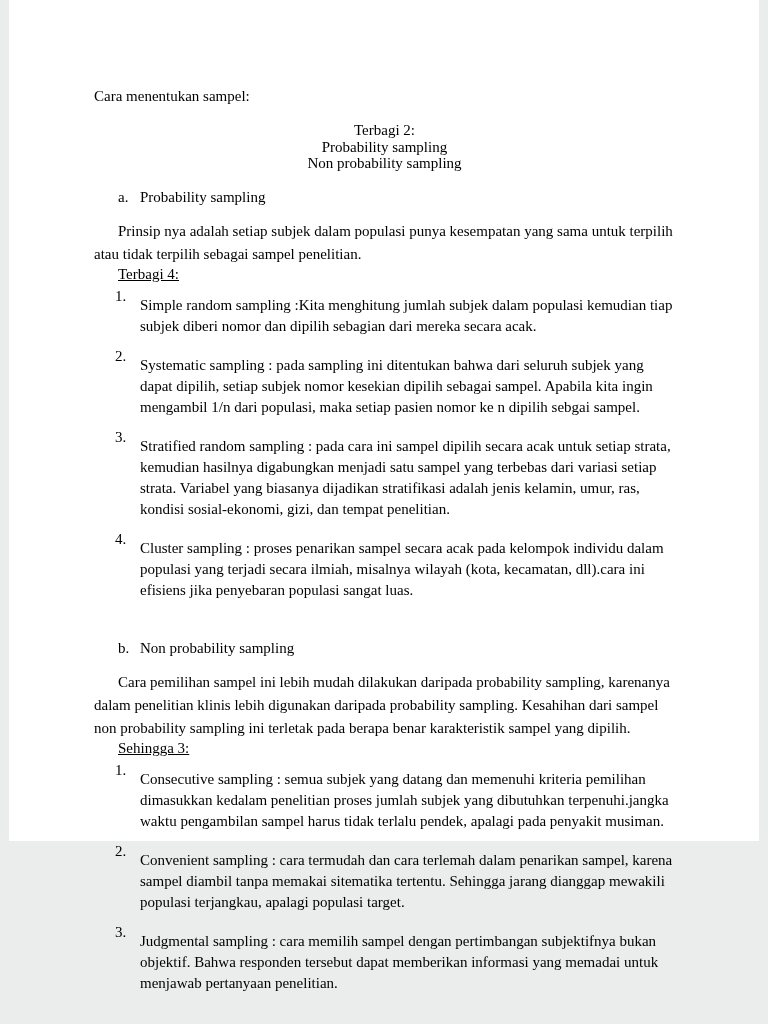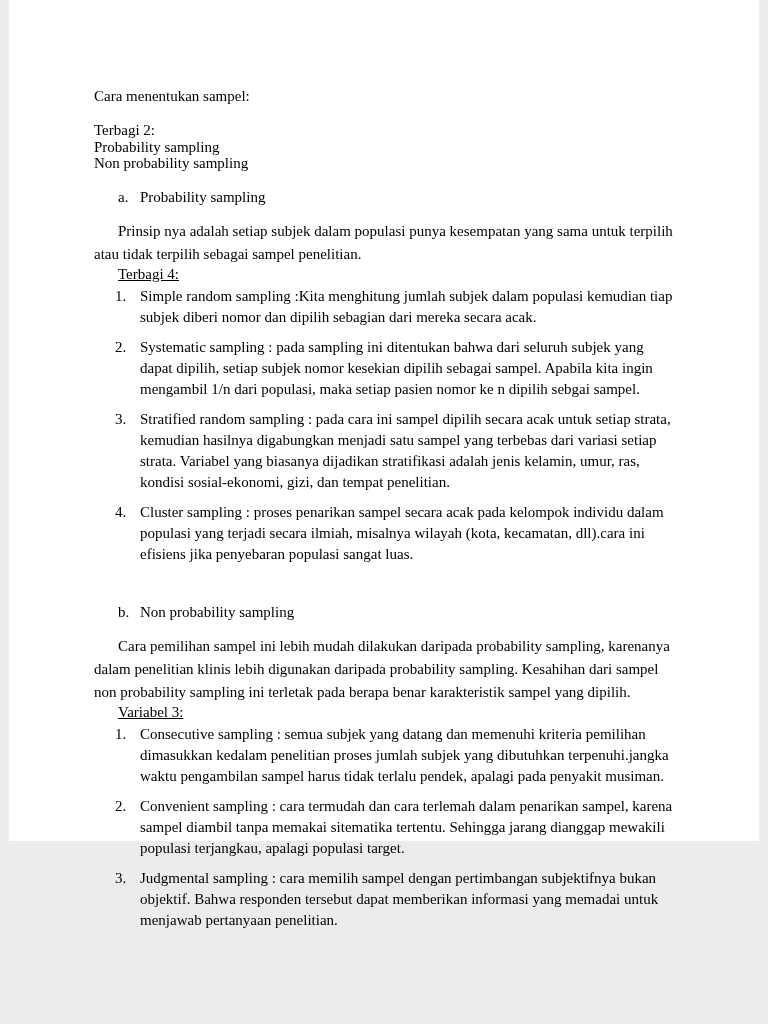--- a/index.html
+++ b/index.html
@@ -29,20 +29,21 @@
   }
   .title {
     line-height: 17px;
     margin-bottom: 17px;
   }
   .intro-line {
     line-height: 16.5px;
   }
   .intro {
     margin-bottom: 17px;
+    text-align: center;
   }
   .section-heading {
     display: flex;
     margin-left: 24px;
     margin-top: 16px;
     margin-bottom: 14px;
     line-height: 17px;
   }
   .section-heading .label {
     width: 22px;
@@ -66,20 +67,21 @@
     margin-left: 21px;
     line-height: 21px;
     margin-bottom: 9px;
   }
   .nitem .num {
     width: 25px;
     flex-shrink: 0;
   }
   .nitem .txt {
     flex: 1;
+    margin-top: 9px;
   }
   .spacer-lg {
     height: 14px;
   }
 </style>
 </head>
 <body>
 
 <div class="page">
   <div class="content">
@@ -120,21 +122,21 @@
     </div>
 
     <div class="spacer-lg"></div>
 
     <div class="section-heading">
       <span class="label">b.</span>
       <span>Non probability sampling</span>
     </div>
 
     <div class="para">Cara pemilihan sampel ini lebih mudah dilakukan daripada probability sampling, karenanya dalam penelitian klinis lebih digunakan daripada probability sampling. Kesahihan dari sampel non probability sampling ini terletak pada berapa benar karakteristik sampel yang dipilih.</div>
-    <div class="terbagi">Variabel 3:</div>
+    <div class="terbagi">Sehingga 3:</div>
 
     <div class="nlist">
       <div class="nitem">
         <span class="num">1.</span>
         <span class="txt">Consecutive sampling : semua subjek yang datang dan memenuhi kriteria pemilihan dimasukkan kedalam penelitian proses jumlah subjek yang dibutuhkan terpenuhi.jangka waktu pengambilan sampel harus tidak terlalu pendek, apalagi pada penyakit musiman.</span>
       </div>
       <div class="nitem">
         <span class="num">2.</span>
         <span class="txt">Convenient sampling : cara termudah dan cara terlemah dalam penarikan sampel, karena sampel diambil tanpa memakai sitematika tertentu. Sehingga jarang dianggap mewakili populasi terjangkau, apalagi populasi target.</span>
       </div>

